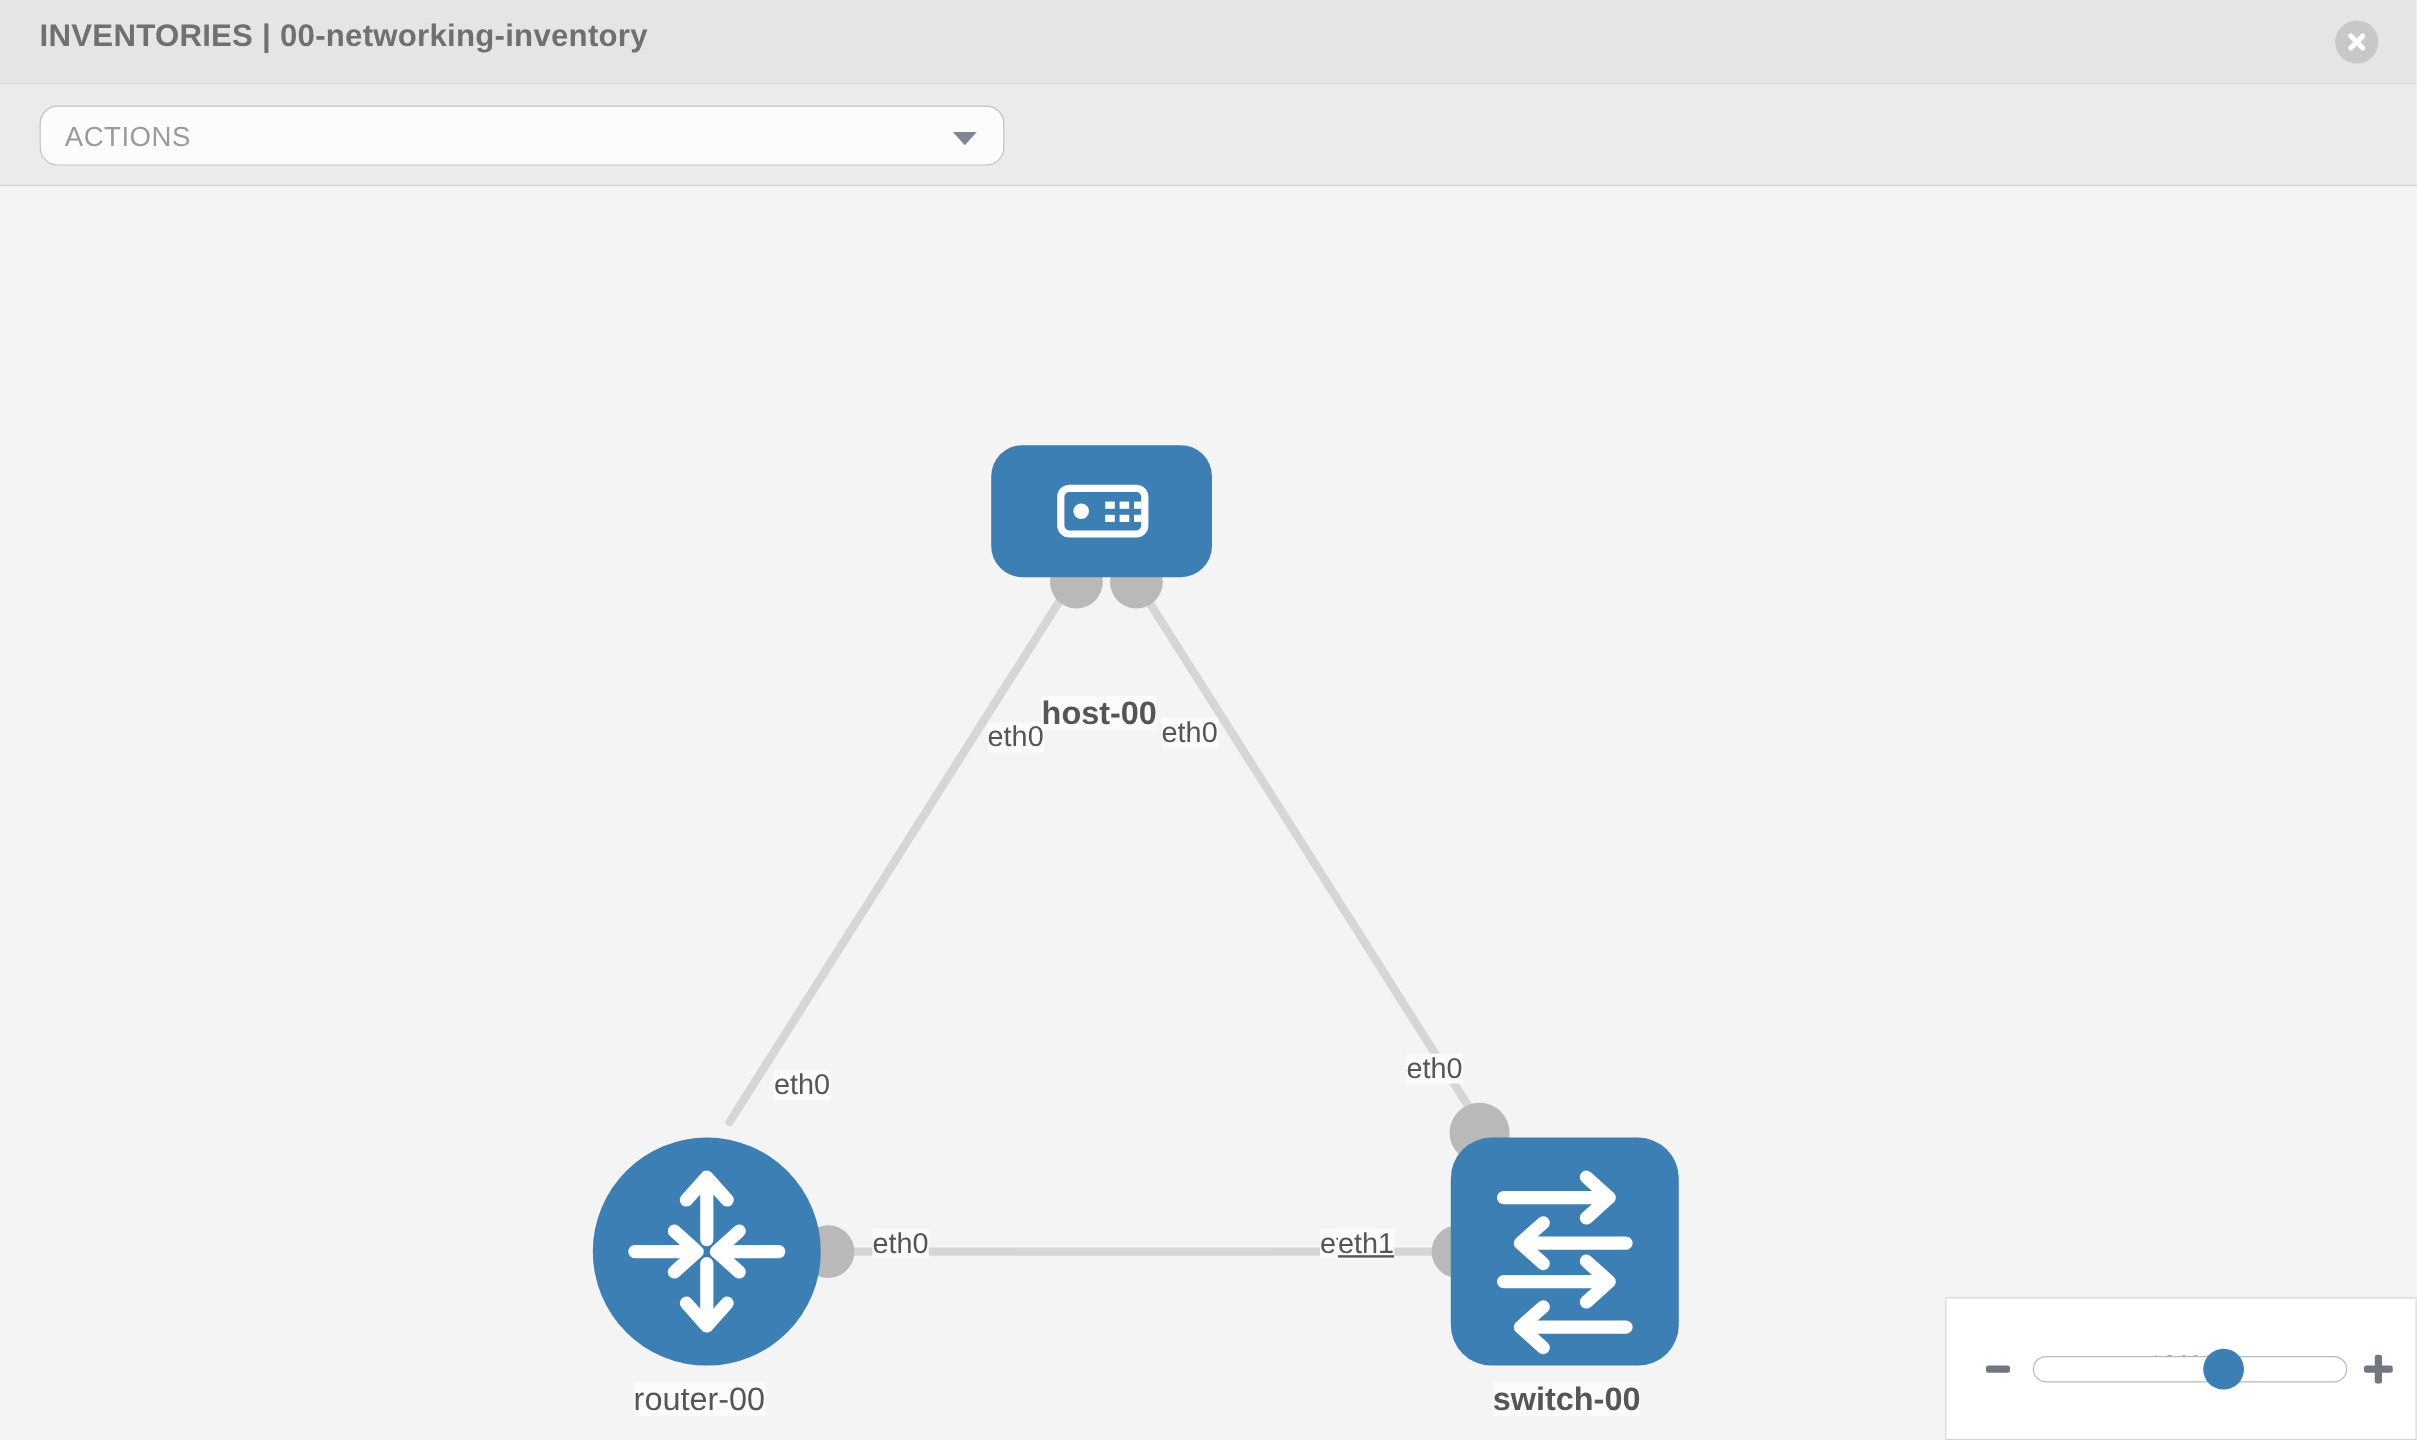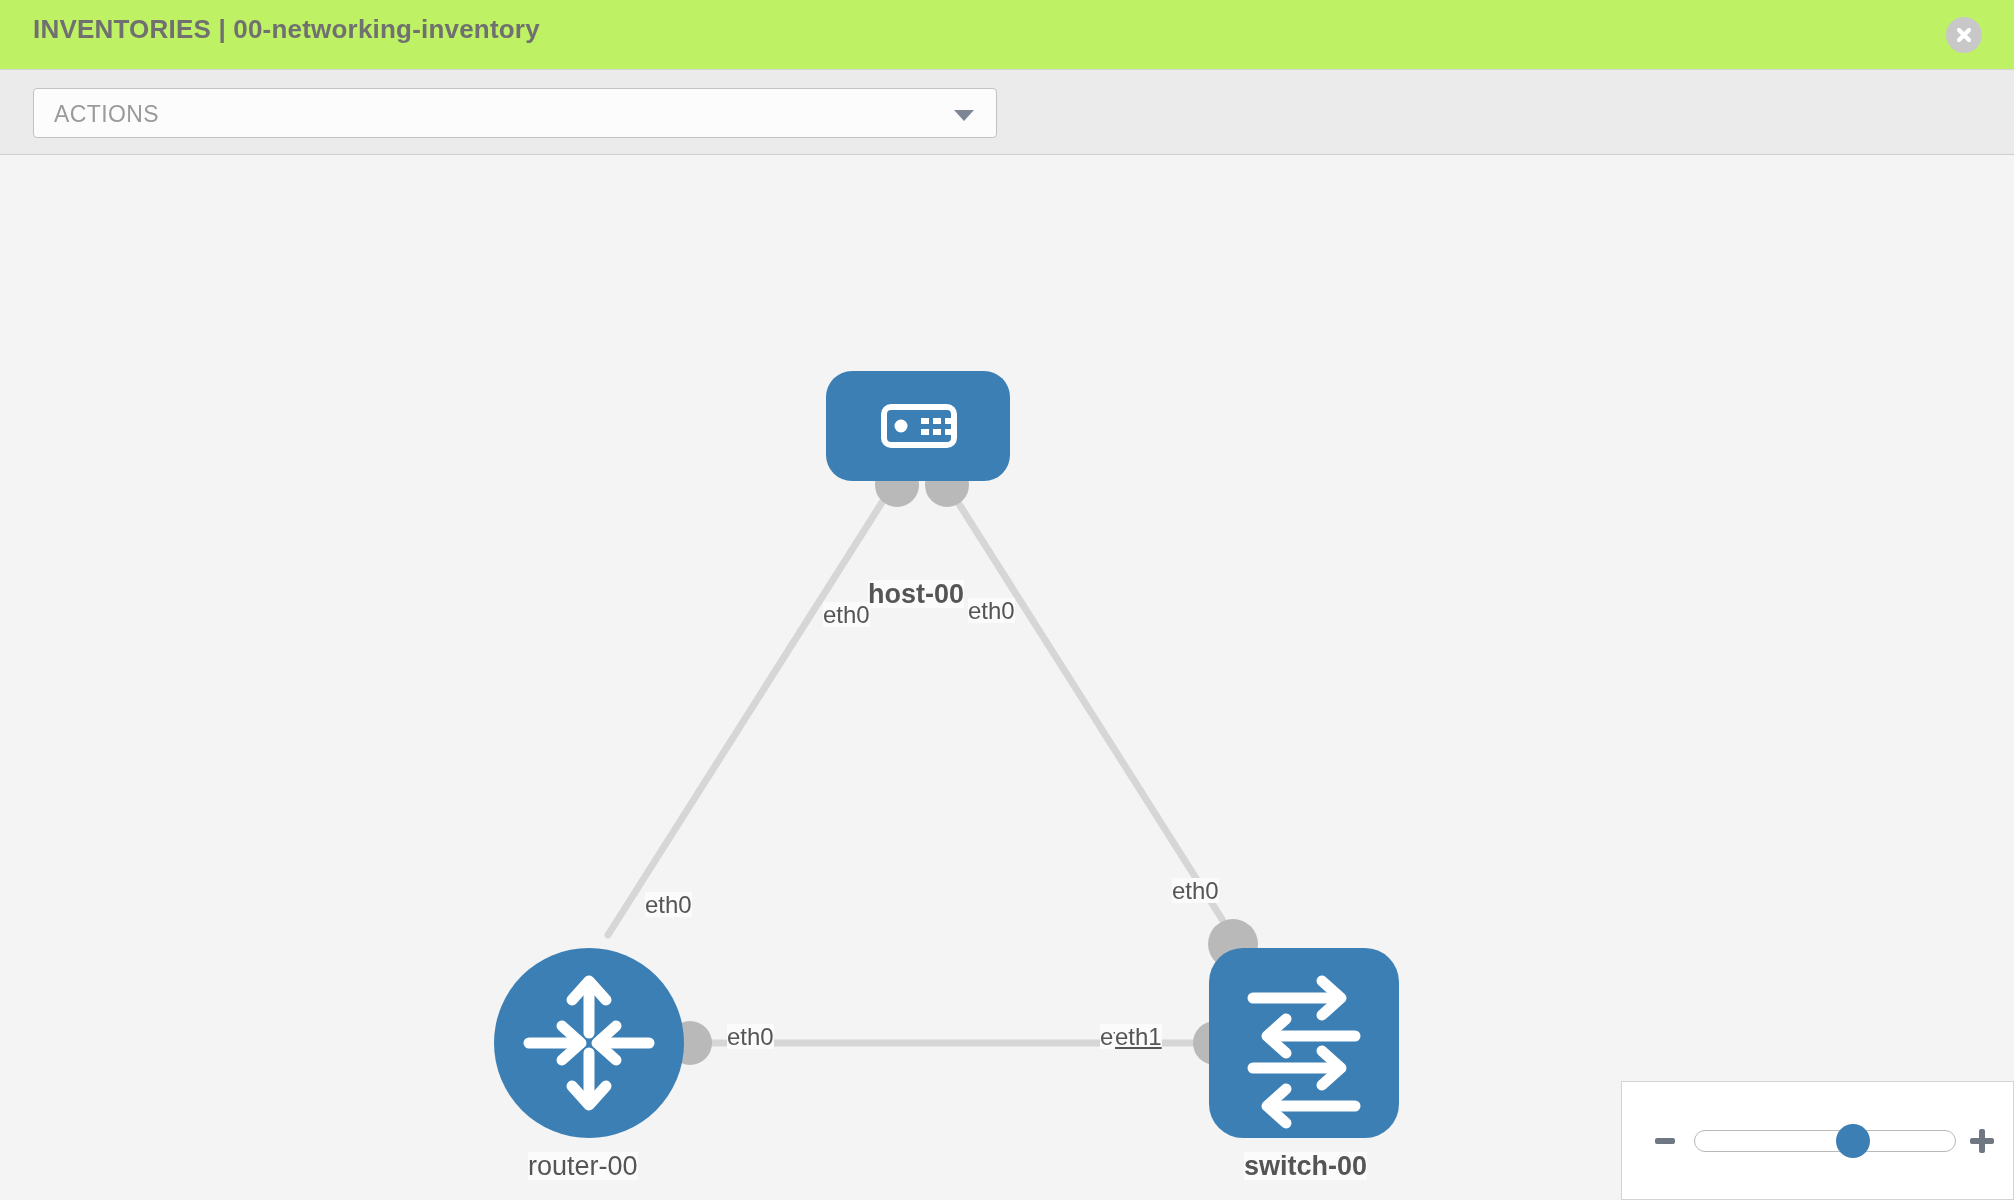--- a/index.html
+++ b/index.html
@@ -9,21 +9,21 @@
     background: #ffffff;
     font-family: "Liberation Sans", sans-serif;
     overflow: hidden;
   }
 
   #app { position: relative; width: 2014px; height: 1200px; background: #ffffff; }
 
   
   .header {
     position: absolute; left: 0; top: 0; width: 2014px; height: 69px;
-    background: #bef264;
+    background: #e5e5e5;
   }
   .page-title {
     position: absolute; left: 33px; top: 14px;
     font-size: 26px; font-weight: bold; letter-spacing: 0.2px;
     color: #707070; white-space: nowrap;
   }
   .close-btn {
     position: absolute; right: 32px; top: 17px;
     width: 36px; height: 36px; border-radius: 50%;
     background: #c8c8c8;
@@ -34,23 +34,23 @@
 
   
   .toolbar {
     position: absolute; left: 0; top: 69px; width: 2014px; height: 86px;
     background: #ebebeb;
     border-top: 1px solid #d5d5d5;
     border-bottom: 1px solid #cfcfcf;
   }
   .actions-select {
     position: absolute; left: 33px; top: 18px;
-    width: 964px; height: 50px;
+    width: 804px; height: 50px;
     background: #fcfcfc;
-    border: 1px solid #c2c2c2; border-radius: 4px;
+    border: 1px solid #c2c2c2; border-radius: 15px;
     cursor: pointer;
   }
   .actions-select .sel-label {
     position: absolute; left: 20px; top: 12px;
     font-size: 23px; color: #9a9a9a; letter-spacing: 0.4px;
   }
   .caret {
     position: absolute; right: 22px; top: 21px;
     width: 0; height: 0;
     border-left: 10px solid transparent;

